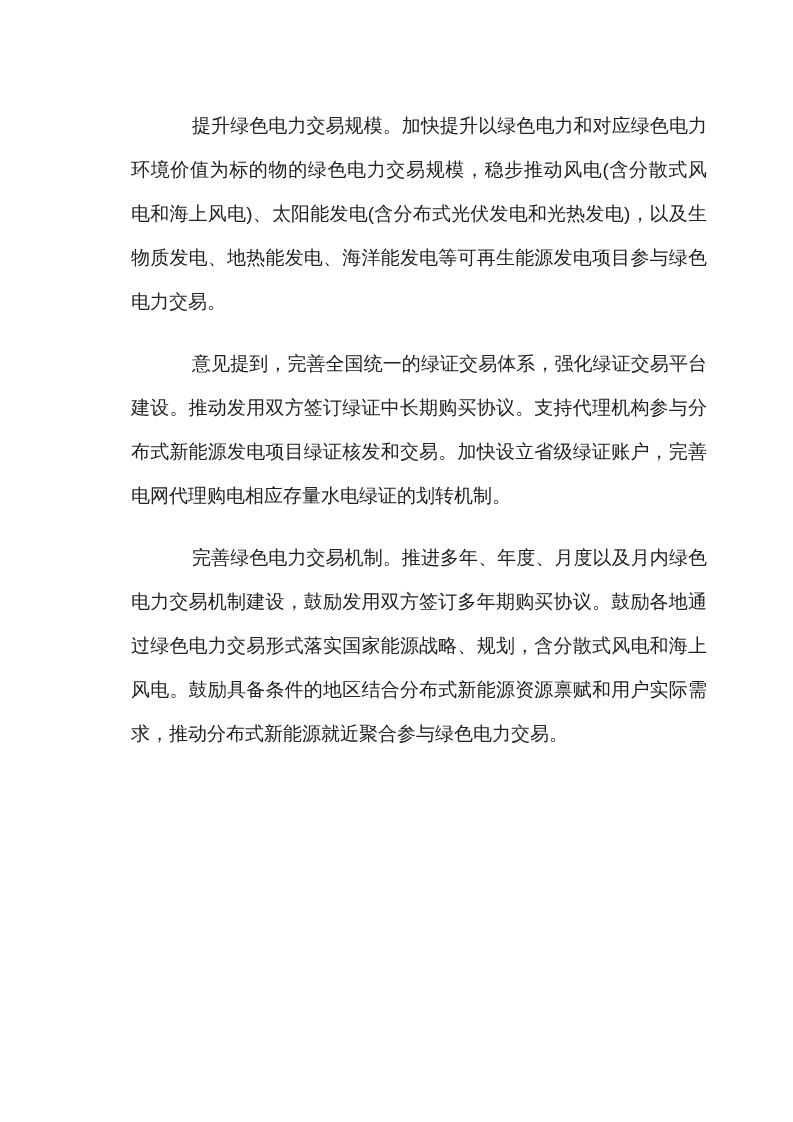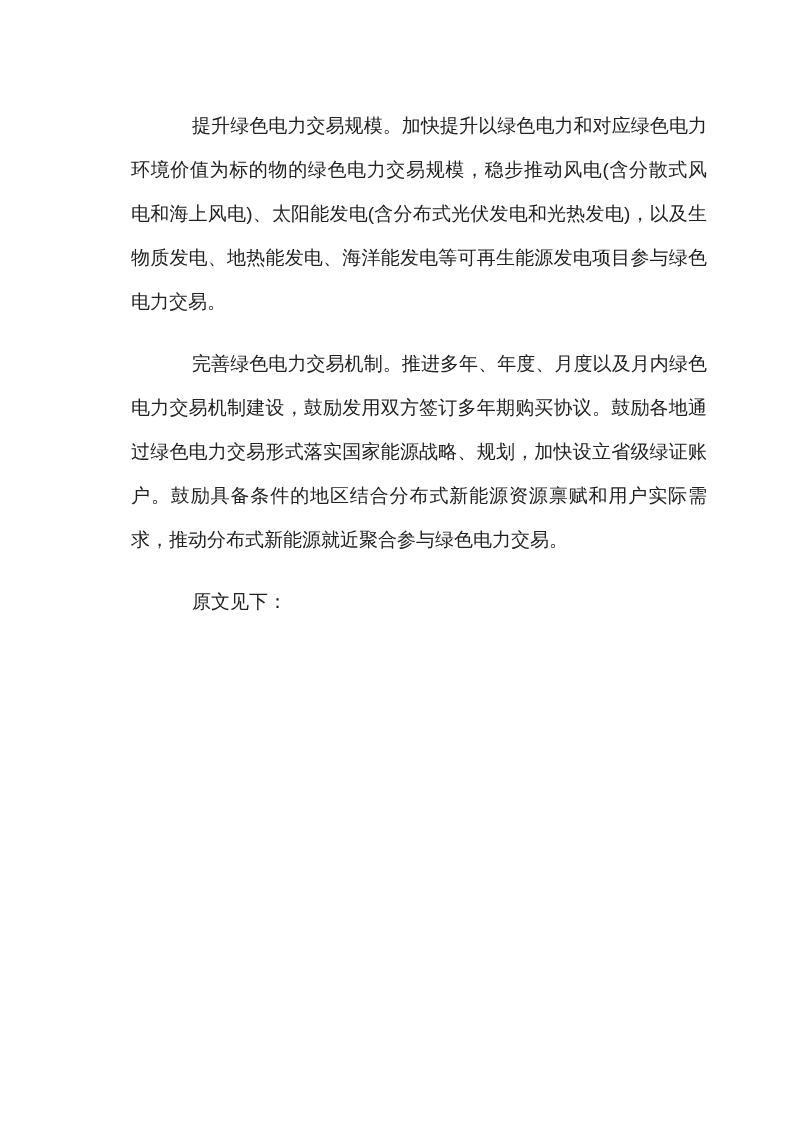--- a/index.html
+++ b/index.html
@@ -30,15 +30,15 @@
     text-indent: 61px;
     letter-spacing: 0;
     word-break: break-all;
   }
 </style>
 </head>
 <body>
 
 <div class="page">
   <p class="para">提升绿色电力交易规模。加快提升以绿色电力和对应绿色电力环境价值为标的物的绿色电力交易规模，稳步推动风电(含分散式风电和海上风电)、太阳能发电(含分布式光伏发电和光热发电)，以及生物质发电、地热能发电、海洋能发电等可再生能源发电项目参与绿色电力交易。</p>
-  <p class="para">完善绿色电力交易机制。推进多年、年度、月度以及月内绿色电力交易机制建设，鼓励发用双方签订多年期购买协议。鼓励各地通过绿色电力交易形式落实国家能源战略、规划，加快设立省级绿证账户。鼓励具备条件的地区结合分布式新能源资源禀赋和用户实际需求，推动分布式新能源就近聚合参与绿色电力交易。</p>
-  <p class="para">原文见下：</p>
+  <p class="para">意见提到，完善全国统一的绿证交易体系，强化绿证交易平台建设。推动发用双方签订绿证中长期购买协议。支持代理机构参与分布式新能源发电项目绿证核发和交易。加快设立省级绿证账户，完善电网代理购电相应存量水电绿证的划转机制。</p>
+  <p class="para">完善绿色电力交易机制。推进多年、年度、月度以及月内绿色电力交易机制建设，鼓励发用双方签订多年期购买协议。鼓励各地通过绿色电力交易形式落实国家能源战略、规划，含分散式风电和海上风电。鼓励具备条件的地区结合分布式新能源资源禀赋和用户实际需求，推动分布式新能源就近聚合参与绿色电力交易。</p>
 </div>
 
 </body></html>

